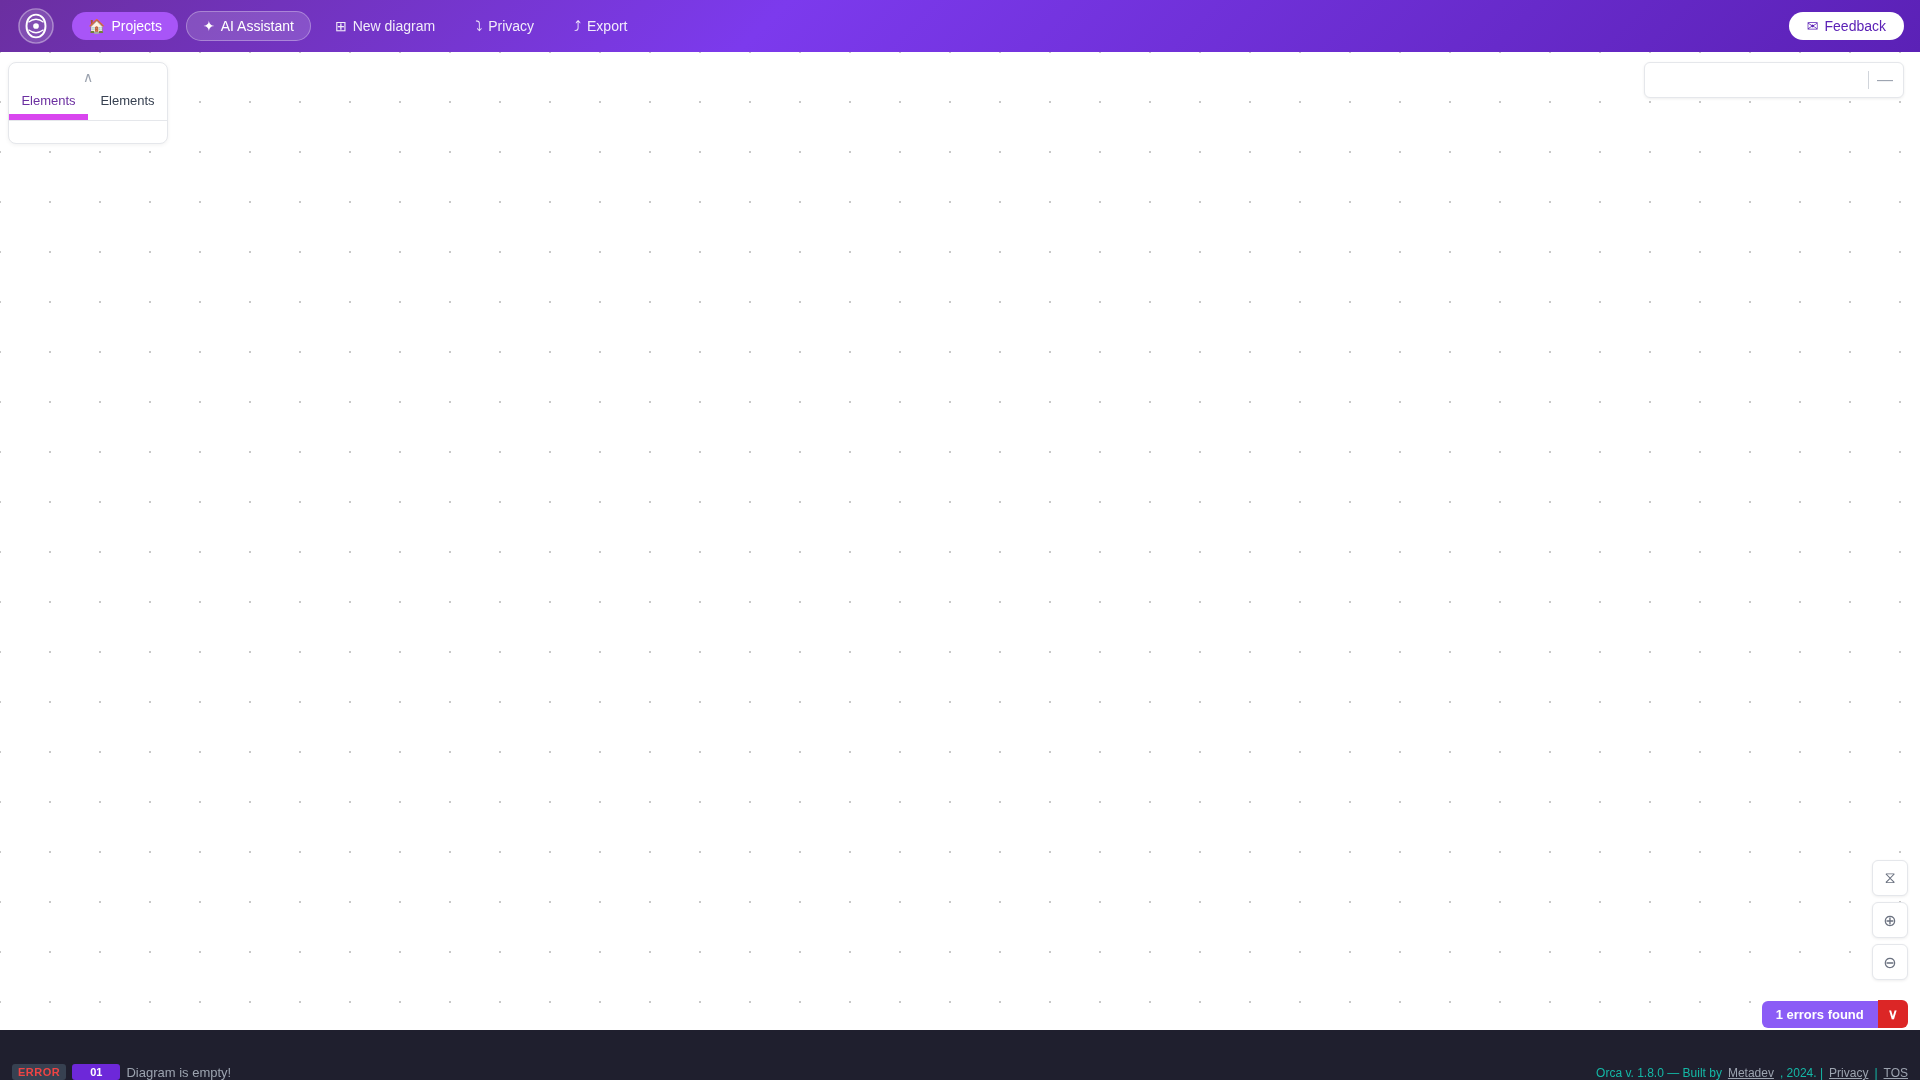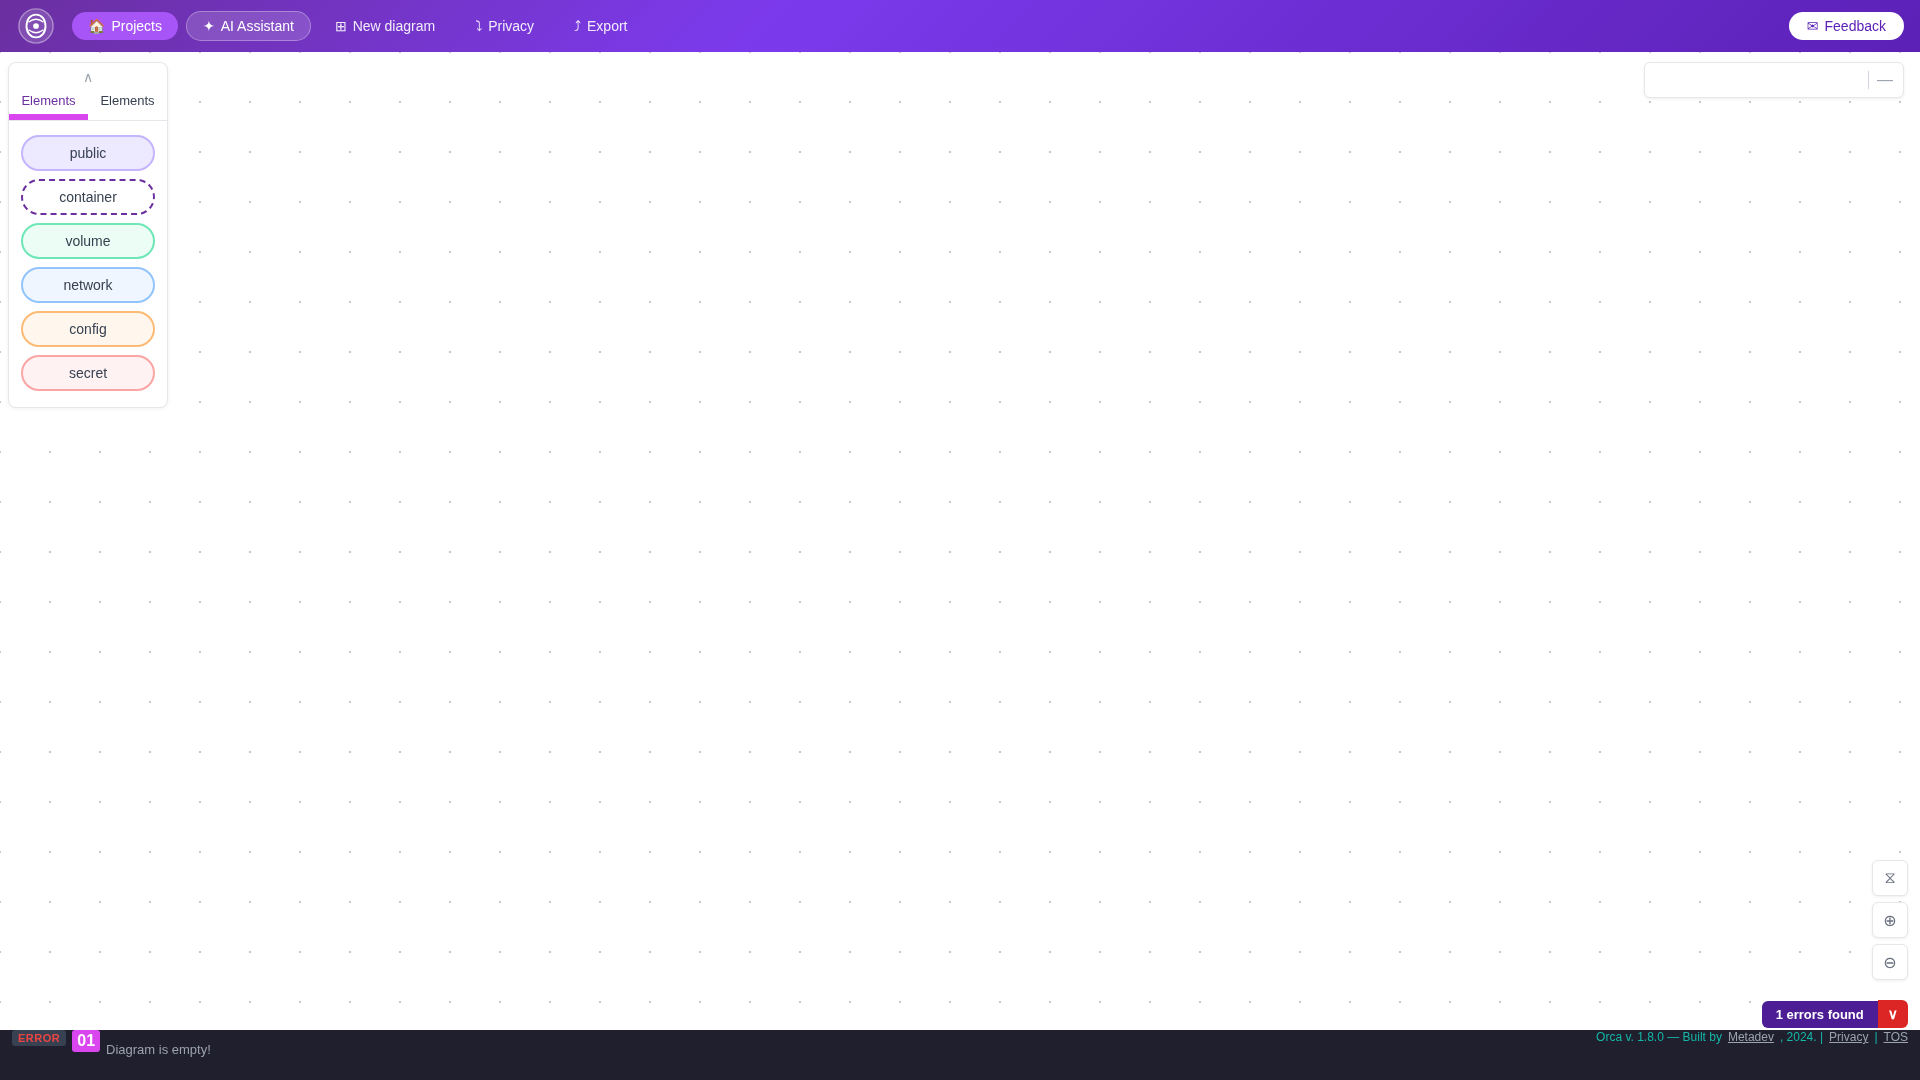--- a/index.html
+++ b/index.html
@@ -238,21 +238,21 @@
     
     .errors-panel {
       position: absolute;
       bottom: 52px;
       right: 12px;
       display: flex;
       align-items: center;
       z-index: 60;
     }
     .errors-badge {
-      background: #4c1d95;
+      background: #8b5cf6;
       color: white;
       font-size: 13px;
       font-weight: 600;
       padding: 6px 14px;
       border-radius: 6px 0 0 6px;
       cursor: pointer;
     }
     .errors-chevron {
       background: #dc2626;
       color: white;
@@ -265,40 +265,40 @@
 
     
     #statusbar {
       position: absolute;
       bottom: 0;
       left: 0;
       right: 0;
       height: 50px;
       background: #1f1f2e;
       display: flex;
-      align-items: flex-start;
+      align-items: flex-end;
       padding: 0 12px;
       gap: 6px;
       z-index: 100;
     }
     .status-error-tag {
       background: #374151;
       color: #ef4444;
       font-size: 11px;
       font-weight: 700;
       padding: 2px 6px;
       border-radius: 3px;
       letter-spacing: 0.5px;
     }
     .status-count {
-      background: #d946ef;
+      background: #6d28d9;
       color: white;
-      font-size: 16px;
+      font-size: 11px;
       font-weight: 600;
-      padding: 2px 5px;
+      padding: 2px 18px;
       border-radius: 3px;
     }
     .status-msg {
       color: #9ca3af;
       font-size: 13px;
       margin-top: 12px;
     }
     .status-spacer { flex: 1; }
     .footer-text {
       color: #14b8a6;
@@ -366,40 +366,20 @@
   <div class="panel-collapse-row">
     <span>∧</span>
   </div>
   <div class="panel-tabs">
     <div class="panel-tab active">
       <span>Elements</span>
     </div>
     <div class="panel-tab">
       <span>Elements</span>
     </div>
-  </div>
-  <div class="elem-list">
-    <button class="elem-btn elem-btn-public">
-      <span>public</span>
-    </button>
-    <button class="elem-btn elem-btn-container">
-      <span>container</span>
-    </button>
-    <button class="elem-btn elem-btn-volume">
-      <span>volume</span>
-    </button>
-    <button class="elem-btn elem-btn-network">
-      <span>network</span>
-    </button>
-    <button class="elem-btn elem-btn-config">
-      <span>config</span>
-    </button>
-    <button class="elem-btn elem-btn-secret">
-      <span>secret</span>
-    </button>
   </div>
 </div>
 
 <div class="top-search">
   <input class="top-search-inner" type="text" placeholder="" style="">
   <div class="search-divider"></div>
   <span class="search-collapse">—</span>
 </div>
 
 <div class="canvas-controls">

